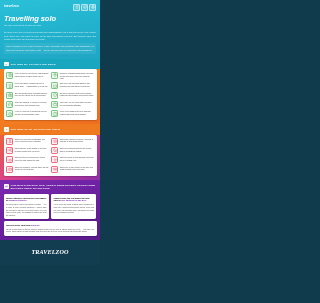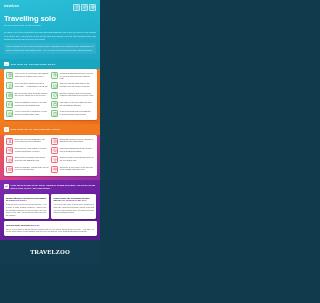--- a/index.html
+++ b/index.html
@@ -2,21 +2,21 @@
 <html><head>
 <meta charset="utf-8">
 <style>
   * { margin:0; padding:0; box-sizing:border-box; }
   html, body {
     width:100px; height:303px;
     font-family:"Liberation Sans", sans-serif;
     overflow:hidden;
     background:#0f3b4c;
   }
-  .page { width:100px; height:234px; position:relative; }
+  .page { width:100px; height:234px; position:relative;font-style:italic; }
 
   
   .header {
     background:linear-gradient(170deg,#2bc0d8 0%,#23b4cf 45%,#1fa6c4 100%);
     padding:4px 4px 5px 4px;
     position:relative;
   }
   .brand-row { display:flex; justify-content:space-between; align-items:flex-start; }
   .brand {
     color:#ffffff; font-size:3.1px; font-weight:bold; letter-spacing:.15px;

